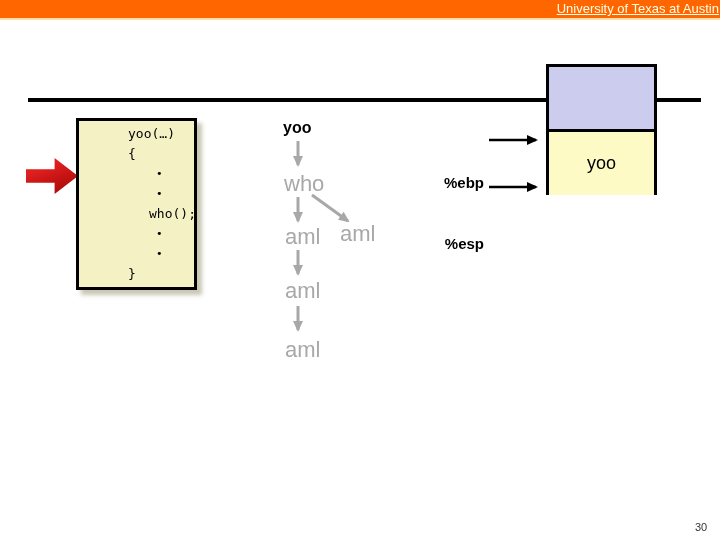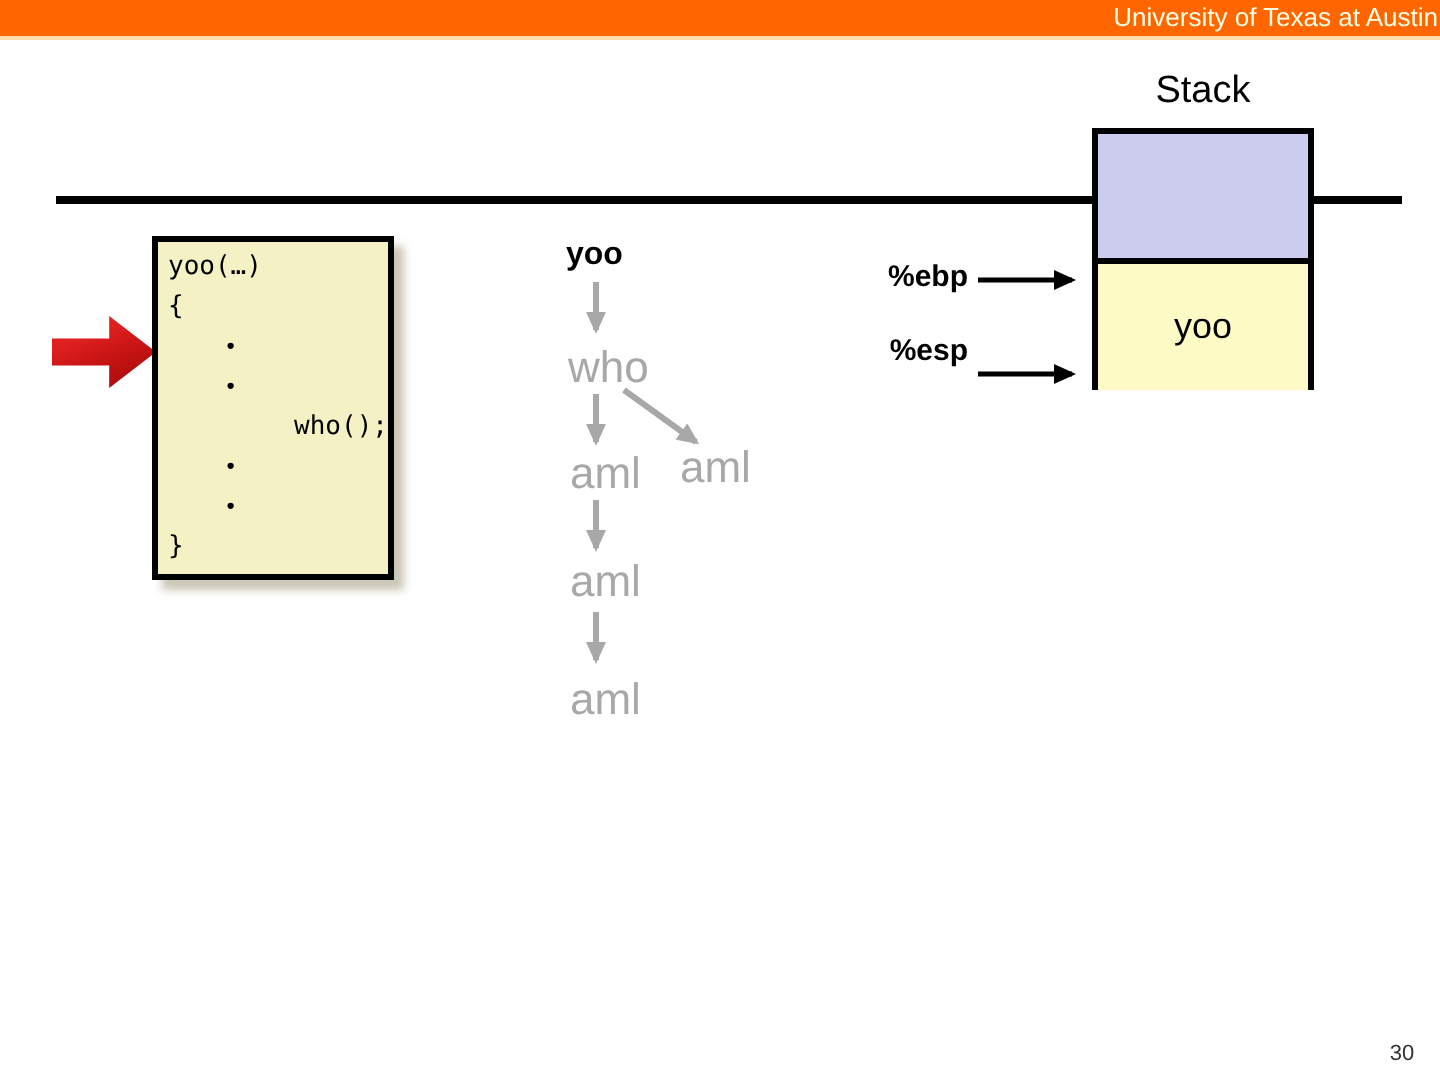--- a/index.html
+++ b/index.html
@@ -8,40 +8,40 @@
     overflow:hidden;font-family:"Liberation Sans",sans-serif;
   }
   
   .header-bar{
     position:absolute;left:0;top:0;width:720px;height:18px;
     background:var(--header-bg,#ff6600);
     border-bottom:2px solid #ffddaa;
     display:flex;align-items:center;justify-content:flex-end;
   }
   .header-text{
-    color:#ffffe6;font-size:13px;line-height:18px;padding-right:1px;white-space:nowrap;
+    color:#ffffe6;font-size:13px;line-height:18px;padding-right:1px;white-space:nowrap;text-decoration:underline;
   }
   
   .slide-title{
     position:absolute;left:55px;top:30px;
     font-size:38px;color:var(--title,#7d6b60);
   }
   .title-rule{
     position:absolute;left:28px;top:98px;width:673px;height:4px;background:#000;
   }
   
   .code-box{
     position:absolute;left:76px;top:118px;width:121px;height:172px;
     box-sizing:border-box;border:3px solid #000;
     background:var(--code-box-bg,#f4f1c5);
     box-shadow:5px 5px 4px rgba(140,130,90,.45);
     font-family:"DejaVu Sans Mono","Liberation Mono",monospace;
     font-size:13px;color:#000;padding:3px 0 0 5px;
   }
-  .code-line{height:20px;line-height:20px;white-space:pre;}
+  .code-line{height:20px;line-height:20px;white-space:pre;margin-left:44px;}
   .code-line.ind-call{padding-left:21px;text-align:right;}
   .code-line.ind-bullet{padding-left:28px;font-size:11px;}
   
   .red-arrow{
     position:absolute;left:26px;top:156px;width:52px;height:40px;
     background:linear-gradient(160deg,#e02020 30%,var(--arrow-red,#c41212) 60%,#9c0a0a);
     clip-path:polygon(0 33%,55% 33%,55% 5%,100% 50%,55% 95%,55% 67%,0 67%);
     filter:drop-shadow(3px 3px 2px rgba(130,120,90,.55));
   }
   
@@ -61,24 +61,24 @@
   }
   .stack-frame-yoo{
     height:63px;border-top:3px solid #000;
     background:var(--stack-frame-yoo-bg,#fdfac6);
     display:flex;align-items:center;justify-content:center;
     font-size:18px;color:#000;
   }
   
   .reg-label{
     position:absolute;width:55px;text-align:right;
-    font-size:15px;font-weight:bold;color:#000;line-height:16px;
+    font-size:15px;font-weight:bold;color:#000;line-height:16px;margin-top:44px;
   }
   .reg-ebp{left:429px;top:131px;}
-  .reg-esp{left:429px;top:168px;}
+  .reg-esp{left:429px;top:192px;}
   
   .arrow-layer{position:absolute;left:0;top:0;width:720px;height:540px;pointer-events:none;z-index:1;}
   
   .page-number{
     position:absolute;left:688px;top:521px;width:26px;text-align:center;
     font-size:11px;color:#333;
   }
 </style>
 </head>
 <body>
@@ -127,21 +127,20 @@
     <div class="code-line">}</div>
   </div>
 
   <div class="tree-label tree-root" style="left:283px;top:119px;">yoo</div>
   <div class="tree-label" style="left:284px;top:175px;">who</div>
   <div class="tree-label" style="left:285px;top:228px;">aml</div>
   <div class="tree-label" style="left:340px;top:225px;">aml</div>
   <div class="tree-label" style="left:285px;top:282px;">aml</div>
   <div class="tree-label" style="left:285px;top:341px;">aml</div>
 
-  <div class="stack-label">Stack</div>
   <div class="stack-box">
     <div class="stack-frame-top"></div>
     <div class="stack-frame-yoo">
       <span>yoo</span>
     </div>
   </div>
 
   <div class="reg-label reg-ebp">%ebp</div>
   <div class="reg-label reg-esp">%esp</div>
 

